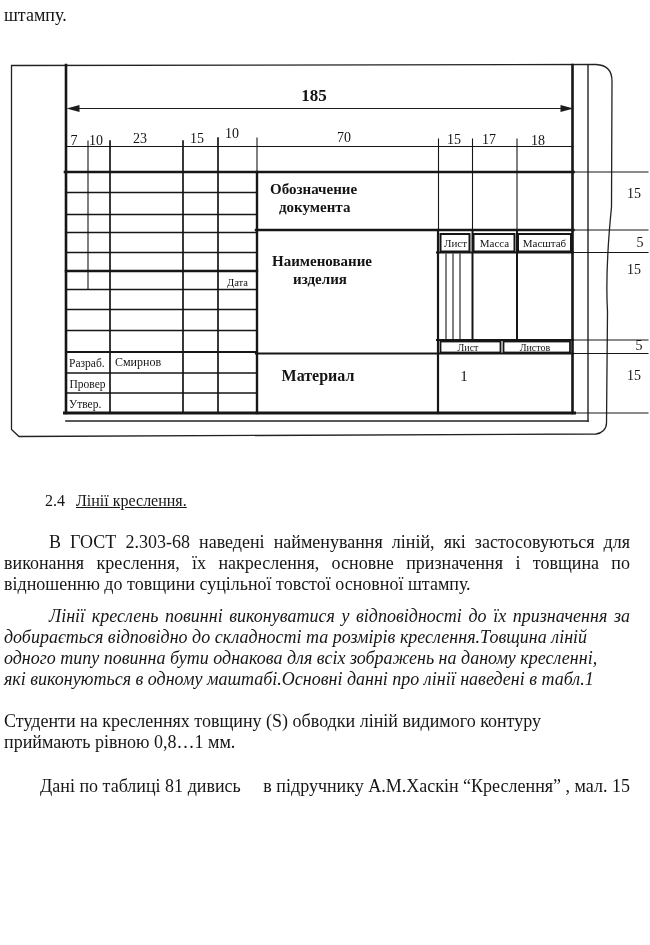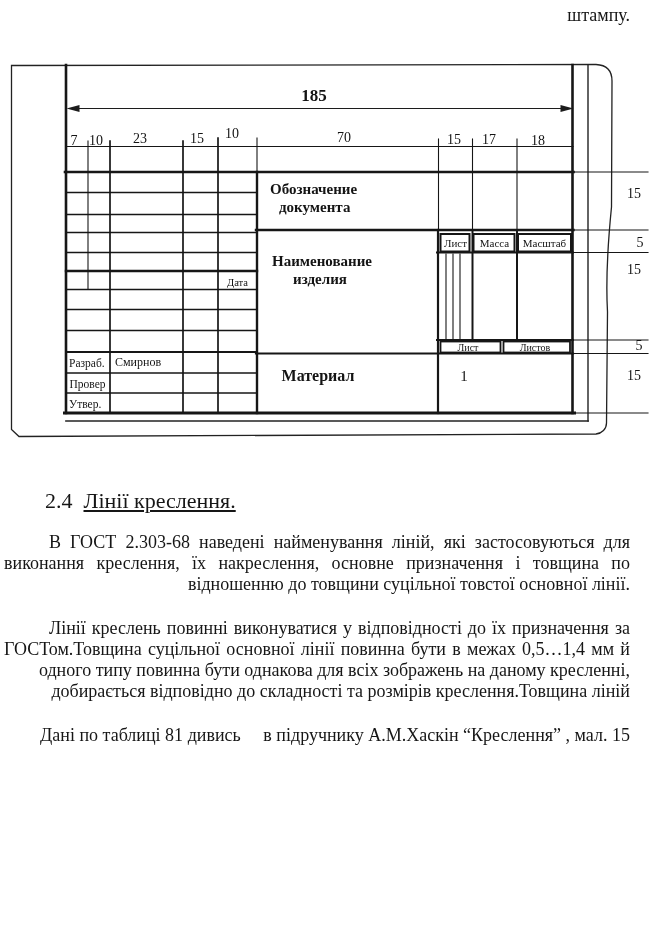--- a/index.html
+++ b/index.html
@@ -3,32 +3,32 @@
 <meta charset="utf-8">
 <style>
   html,body{margin:0;padding:0;}
   body{
     width:650px;height:945px;overflow:hidden;background:#ffffff;
     font-family:"Liberation Serif", serif;color:#161616;
     -webkit-font-smoothing:antialiased;
   }
   .page{position:relative;width:650px;height:945px;}
   .para{margin:0 20px 0 4px;}
-  .ln{font-size:18px;line-height:21px;white-space:nowrap;text-align:right;}
+  .ln{font-size:18px;line-height:21px;white-space:nowrap;}
   .ln.j{white-space:normal;text-align:justify;text-align-last:justify;}
   .ind54{text-indent:54px;}
   .ind45{text-indent:45px;}
   .intro{margin-top:5px;}
   svg.stamp{display:block;margin-top:33px;}
-  .heading{margin:46px 20px 4px 4px;font-size:22px;line-height:21px;}
+  .heading{margin:46px 20px 4px 4px;font-size:16px;line-height:21px;}
   .heading .num{margin-left:41px;}
   .heading .u{text-decoration:underline;margin-left:11px;}
   .p-gost{margin-top:21px;}
   .p-types{margin-top:25px;}
-  .p-rules{margin-top:23px;}
+  .p-rules{margin-top:11px;font-style:italic;}
   .p-students{margin-top:21px;}
   .p-reference{margin-top:23px;margin-left:40px;}
   svg text{font-family:"Liberation Serif", serif;fill:#141414;}
   svg .b{font-weight:bold;}
 </style>
 </head>
 <body>
 
 <div class="page">
 
@@ -143,29 +143,33 @@
     <text x="69" y="431" font-size="11.5">Утвер.</text>
   </svg>
 
   <div class="heading">
     <span class="num">2.4</span><span class="u">Лінії креслення.</span>
   </div>
 
   <div class="para p-gost">
     <div class="ln j ind45">В  ГОСТ 2.303-68 наведені найменування ліній, які застосовуються для</div>
     <div class="ln j">виконання креслення, їх накреслення, основне  призначення і товщина по</div>
-    <div class="ln">відношенню до товщини суцільної товстої основної лінії.</div>
+    <div class="ln">відношенню до товщини суцільної товстої основної штампу.</div>
   </div>
 
 
   <div class="para p-rules">
     <div class="ln j ind45">Лінії креслень повинні  виконуватися у відповідності до їх призначення за</div>
-    <div class="ln j">ГОСТом.Товщина суцільної основної лінії повинна бути в межах 0,5…1,4 мм й</div>
+    <div class="ln">добирається відповідно до складності та розмірів креслення.Товщина ліній</div>
     <div class="ln">одного типу повинна бути однакова для всіх зображень на даному кресленні,</div>
-    <div class="ln">добирається відповідно до складності та розмірів креслення.Товщина ліній</div>
+    <div class="ln">які виконуються в одному маштабі.Основні данні про лінії наведені в табл.1</div>
   </div>
 
+  <div class="para p-students">
+    <div class="ln">Студенти на кресленнях товщину (S) обводки ліній видимого контуру</div>
+    <div class="ln">приймають рівною 0,8…1 мм.</div>
+  </div>
 
   <div class="para p-reference">
     <div class="ln j">Дані по таблиці 81 дивись&nbsp;&nbsp;&nbsp;&nbsp; в підручнику А.М.Хаскін “Креслення” , мал. 15</div>
   </div>
 
 </div>
 
 </body></html>

